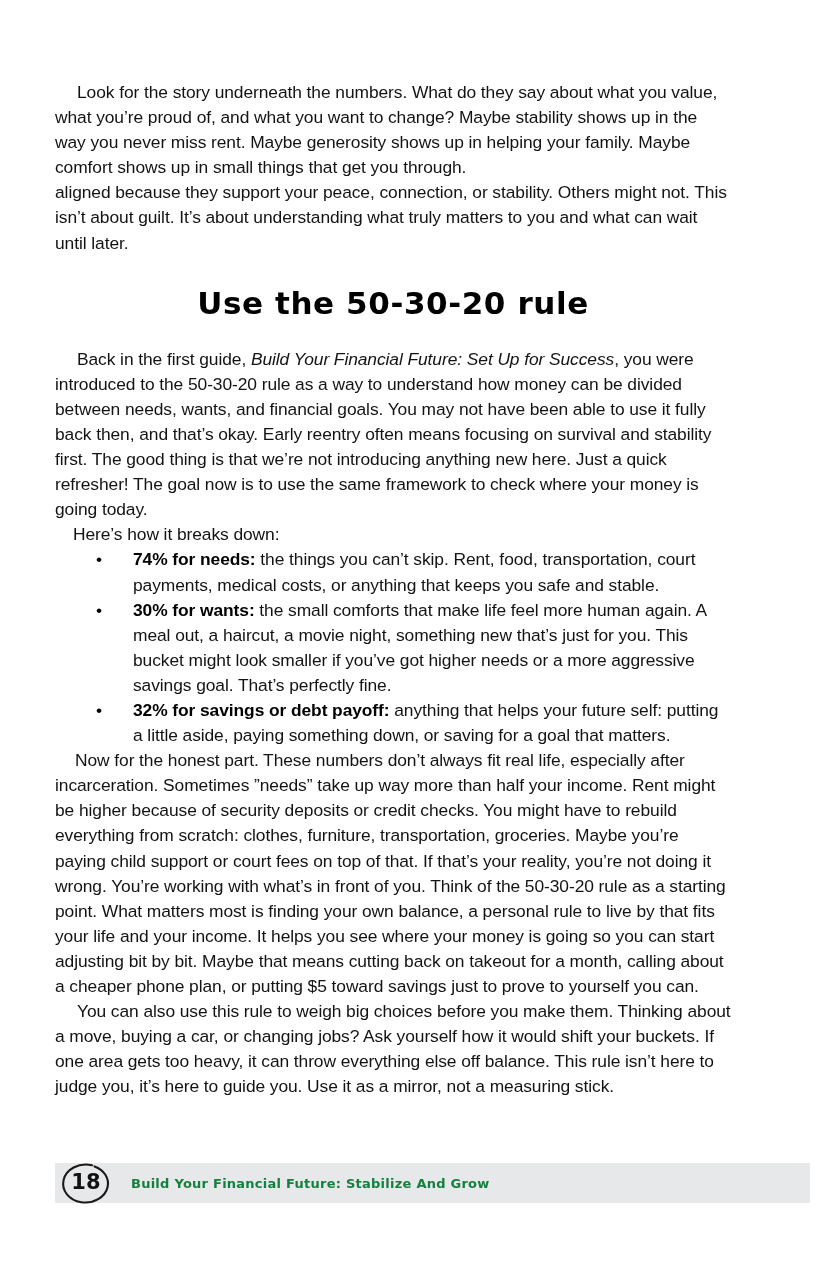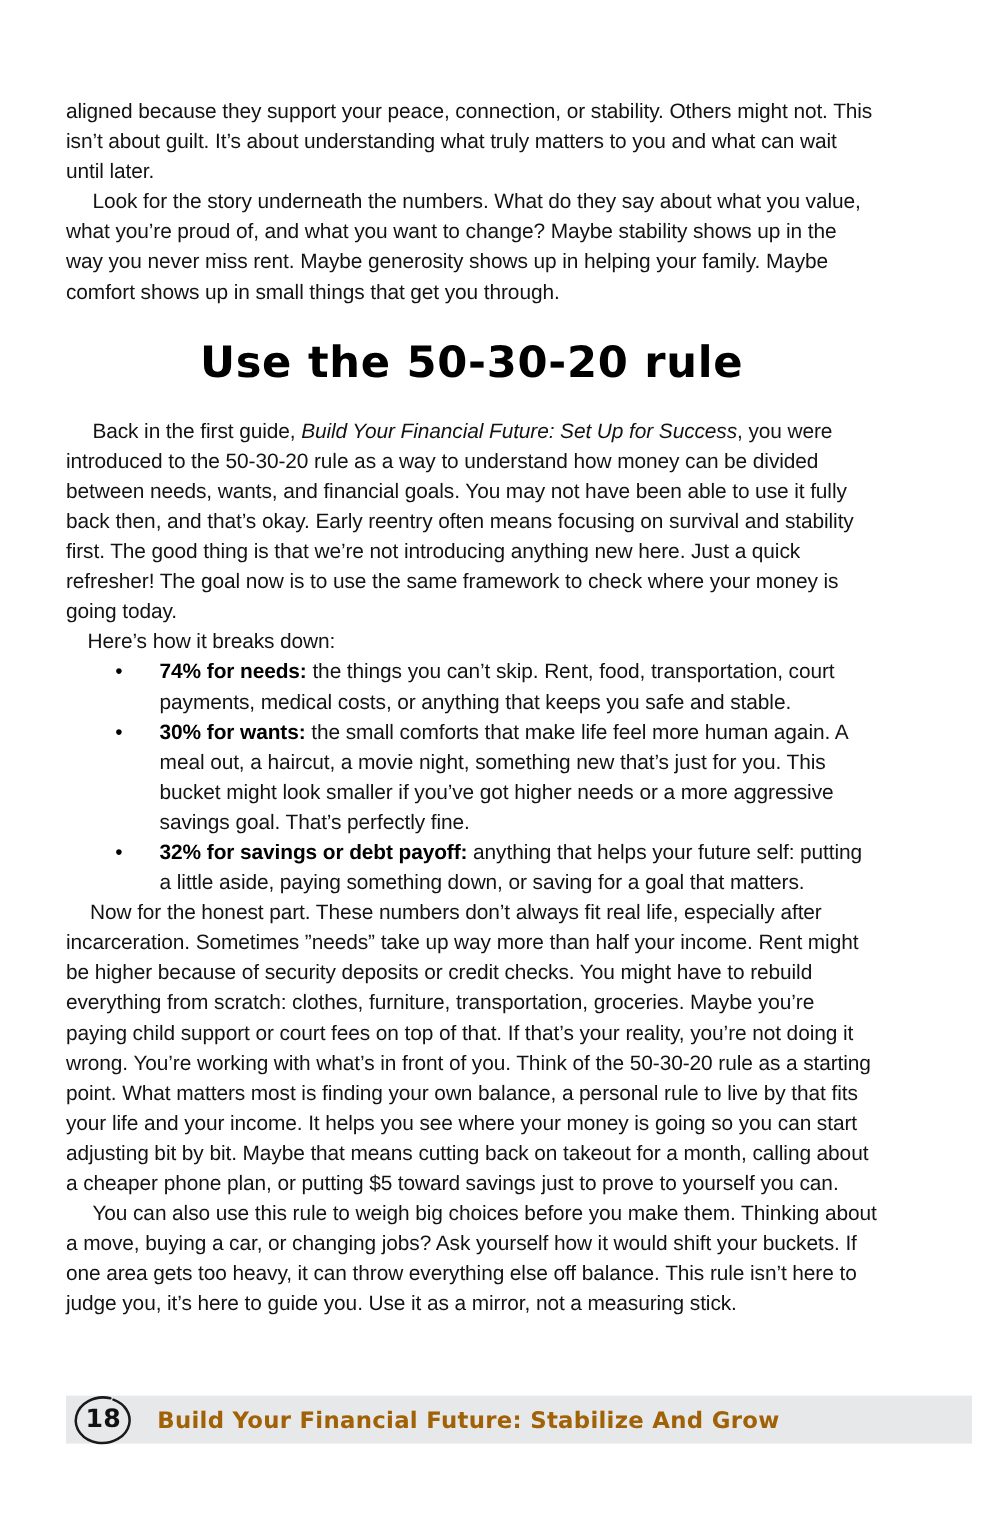--- a/index.html
+++ b/index.html
@@ -43,21 +43,21 @@
   }
 
   p.indent {
     text-indent: 22px;
   }
 
   .section-heading {
     margin: 0;
     padding: 0;
     text-align: center;
-    font-size: 36px;
+    font-size: 31px;
     line-height: 34px;
     font-weight: 700;
     letter-spacing: 0.6px;
     color: #000000;
     font-family: "DejaVu Sans", "Liberation Sans", sans-serif;
     font-stretch: normal;
   }
 
   .sp-before-heading { height: 30px; }
   .sp-after-heading  { height: 27px; }
@@ -105,25 +105,25 @@
     left: 55px;
     top: 0;
     width: 755px;
     height: 40px;
     background: #e7e8ea;
   }
   .footer-title {
     position: absolute;
     left: 131px;
     top: 9px;
-    font-size: 19px;
+    font-size: 13px;
     line-height: 24px;
     font-weight: 700;
     letter-spacing: 0.25px;
-    color: #a16207;
+    color: #15803d;
     font-family: "DejaVu Sans", "Liberation Sans", sans-serif;
     white-space: nowrap;
   }
   .page-number-badge {
     position: absolute;
     left: 58px;
     top: -4px;
     width: 56px;
     height: 48px;
   }
@@ -146,23 +146,23 @@
     font-family: "DejaVu Sans", "Liberation Sans", sans-serif;
   }
 </style>
 </head>
 <body>
 
 <div class="page">
 
   <div class="content">
 
+    <p class="body-text indent">Look for the story underneath the numbers. What do they say about what you value, what you’re proud of, and what you want to change? Maybe stability shows up in the way you never miss rent. Maybe generosity shows up in helping your family. Maybe comfort shows up in small things that get you through.</p>
+
     <p class="body-text">aligned because they support your peace, connection, or stability. Others might not. This isn’t about guilt. It’s about understanding what truly matters to you and what can wait until later.</p>
-
-    <p class="body-text indent">Look for the story underneath the numbers. What do they say about what you value, what you’re proud of, and what you want to change? Maybe stability shows up in the way you never miss rent. Maybe generosity shows up in helping your family. Maybe comfort shows up in small things that get you through.</p>
 
     <div class="sp-before-heading"></div>
 
     <h2 class="section-heading">Use the 50-30-20 rule</h2>
 
     <div class="sp-after-heading"></div>
 
     <p class="body-text indent"><span>Back in the first guide, </span><em class="booktitle">Build Your Financial Future: Set Up for Success</em><span>, you were introduced to the 50-30-20 rule as a way to understand how money can be divided between needs, wants, and financial goals. You may not have been able to use it fully back then, and that’s okay. Early reentry often means focusing on survival and stability first. The good thing is that we’re not introducing anything new here. Just a quick refresher! The goal now is to use the same framework to check where your money is going today.</span></p>
 
     <p class="body-text indent" style="text-indent:18px;">Here’s how it breaks down:</p>

